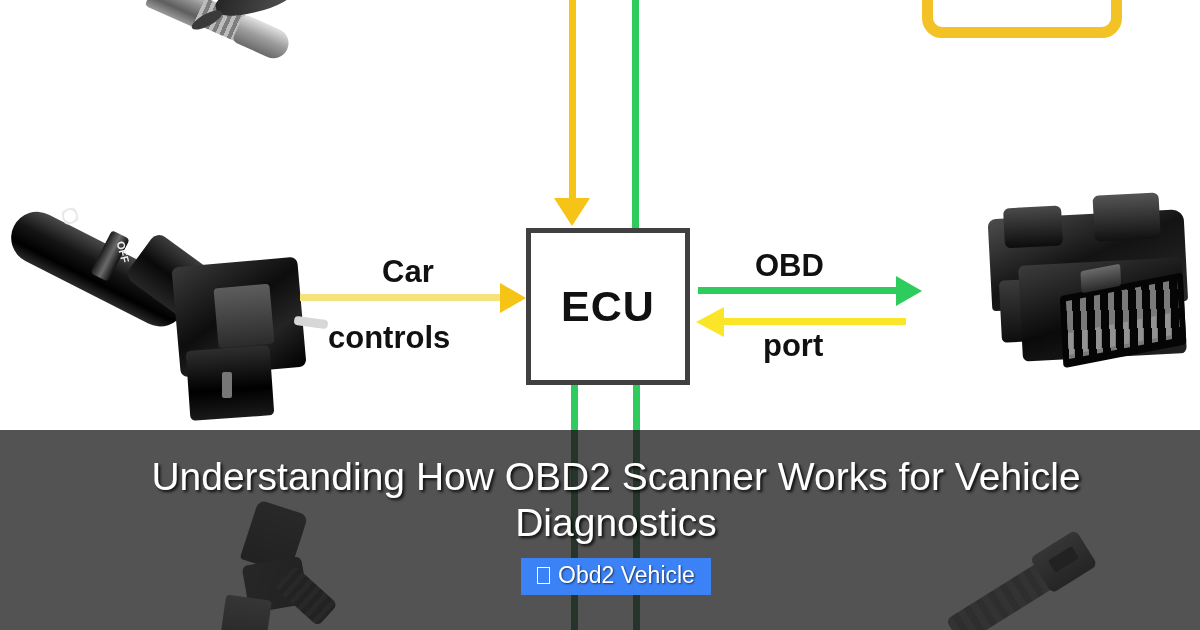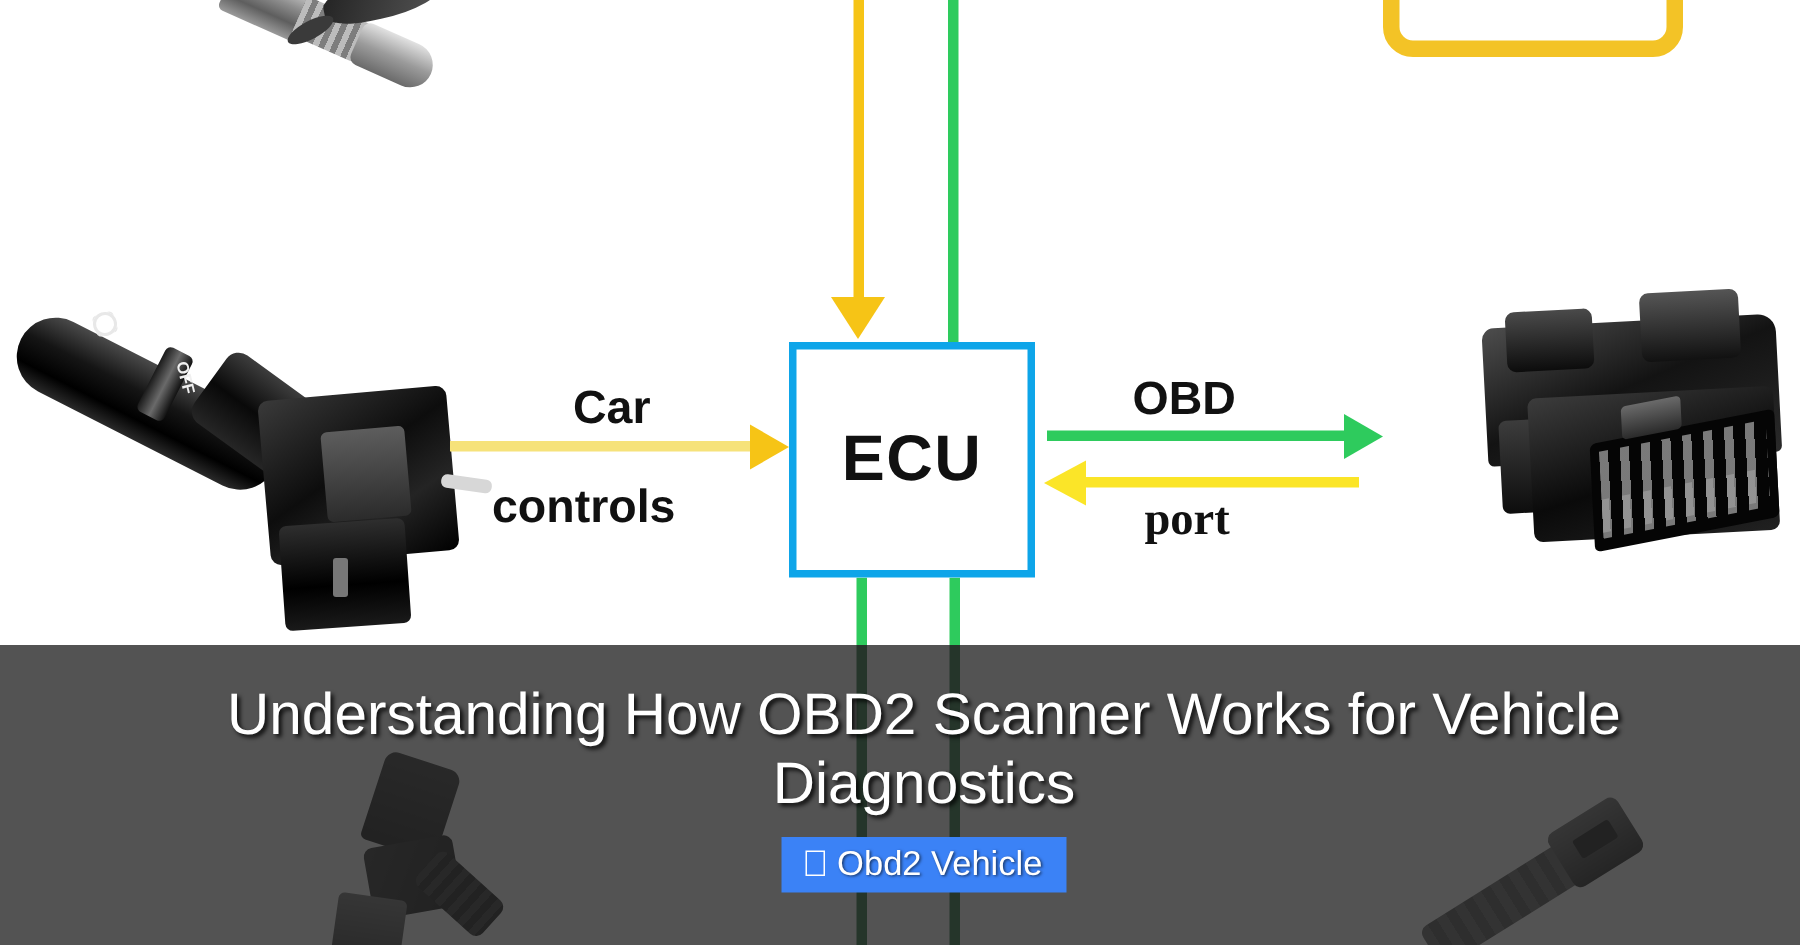--- a/index.html
+++ b/index.html
@@ -144,21 +144,21 @@
     transform:skewY(-8deg);
   }
   #obd-connector .leftear {
     position:absolute; left:14px; top:70px; width:34px; height:62px;
     background:linear-gradient(#3c3c3c,#0d0d0d); border-radius:5px;
   }
 
   
   #ecu-box {
     position:absolute; left:526px; top:228px; width:164px; height:157px;
-    background:#ffffff; border:5px solid #0ea5e9;
+    background:#ffffff; border:5px solid #404040;
     display:flex; align-items:center; justify-content:center;
   }
   #ecu-label { font-size:43px; font-weight:bold; color:#111; letter-spacing:1px; }
 
   
   .shaft { position:absolute; }
   .v-shaft { width:7px; }
   .h-shaft { height:7px; }
 
   #arrow-top-yellow-shaft { left:569px; top:-6px; height:222px; background:#f6c416; }
@@ -195,21 +195,21 @@
     border-right:28px solid #fbe528;
   }
 
   .diagram-label {
     position:absolute; font-size:31px; font-weight:bold; color:#111;
     white-space:nowrap;
   }
   #label-car      { left:382px; top:254px; }
   #label-controls { left:328px; top:320px;text-align:center; }
   #label-obd      { left:755px; top:248px; }
-  #label-port     { left:763px; top:328px;font-family:Liberation Serif, serif; }
+  #label-port     { left:763px; top:328px; }
 
   
   #overlay {
     position:absolute; left:0; top:430px; width:1200px; height:200px;
     background:rgba(40,40,40,.80);
     z-index:5;
   }
   #overlay-photos { position:absolute; inset:0; overflow:hidden; z-index:4; }
   #inj {
     position:absolute; left:205px; top:510px; width:150px; height:140px;

